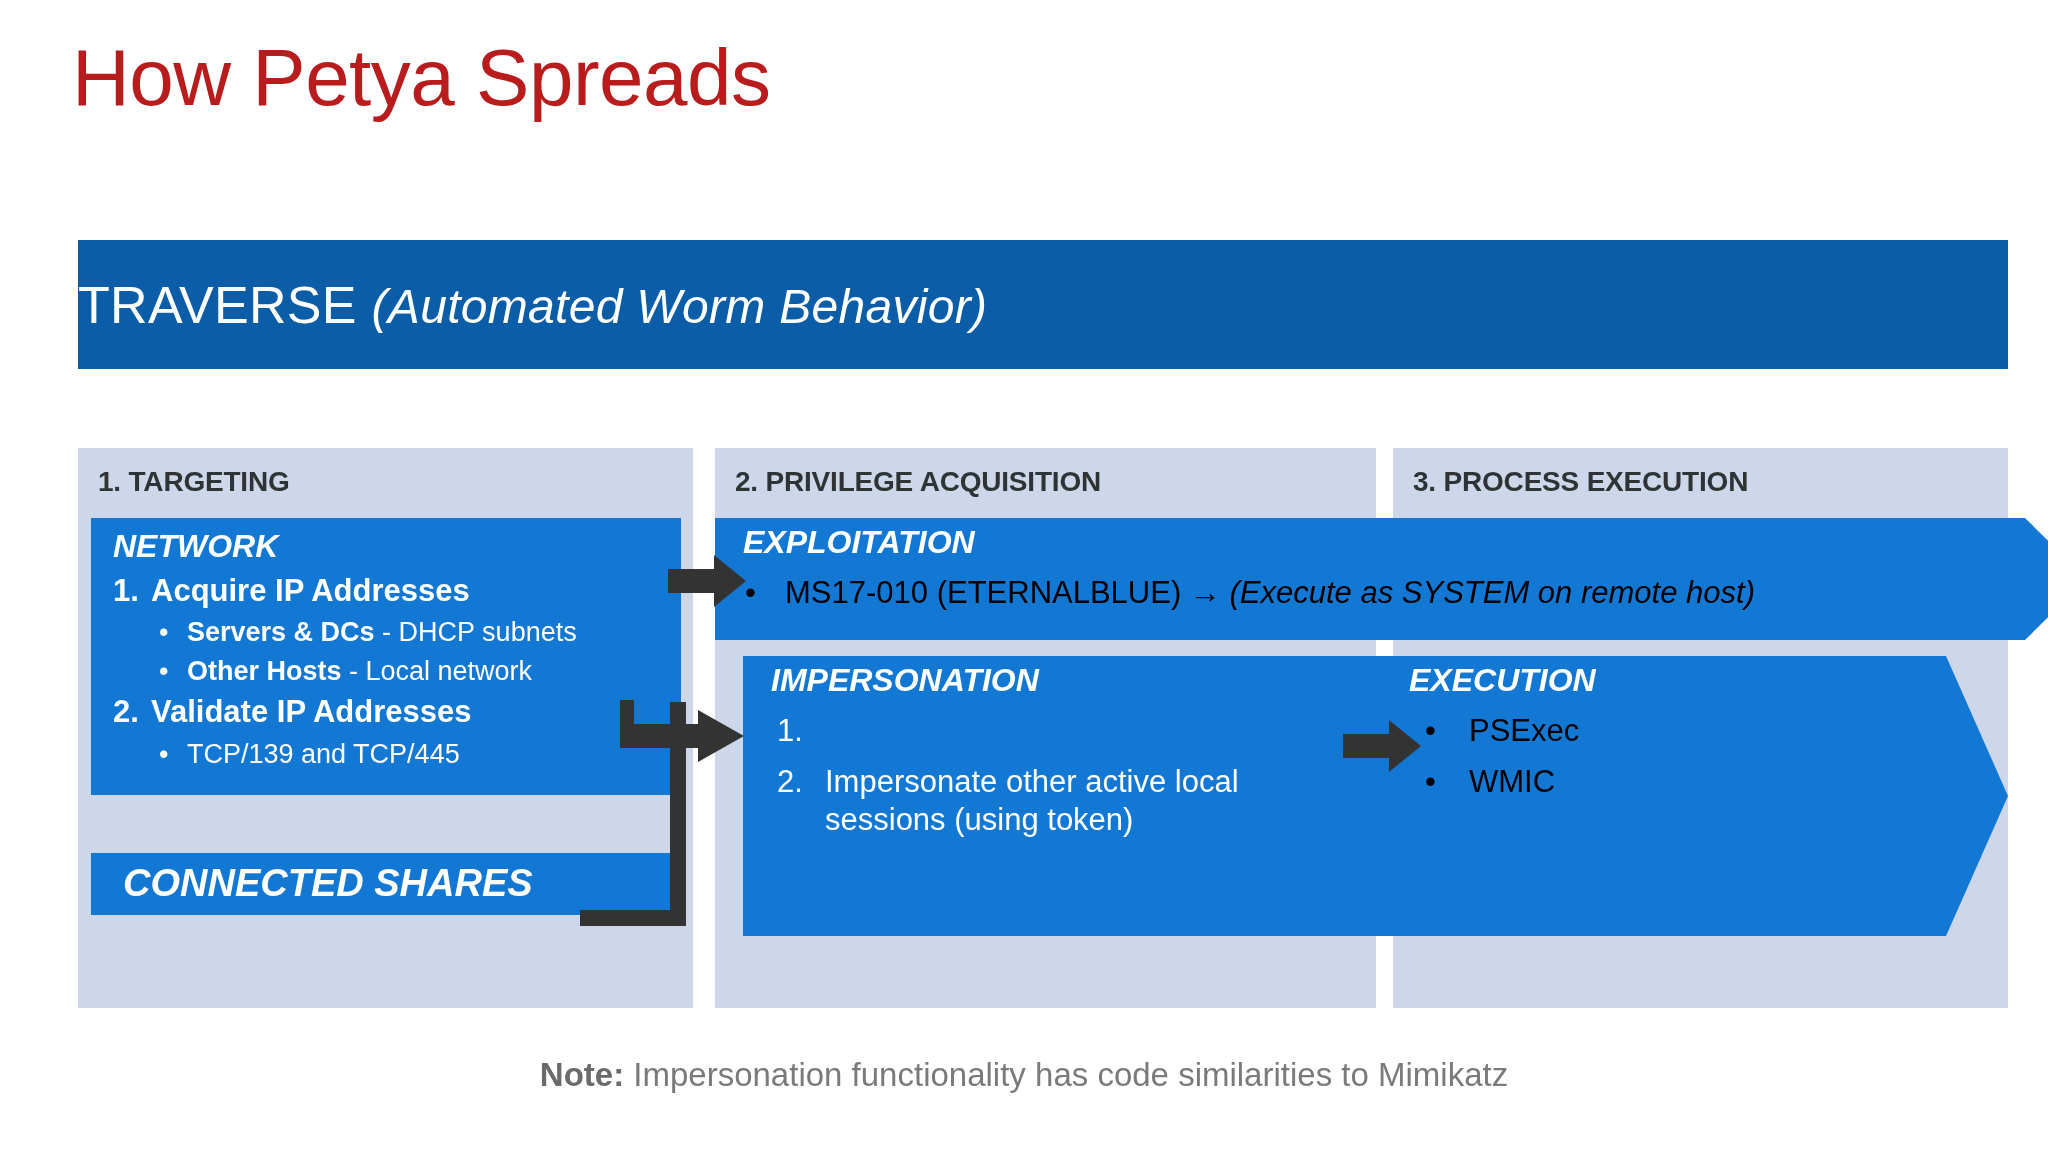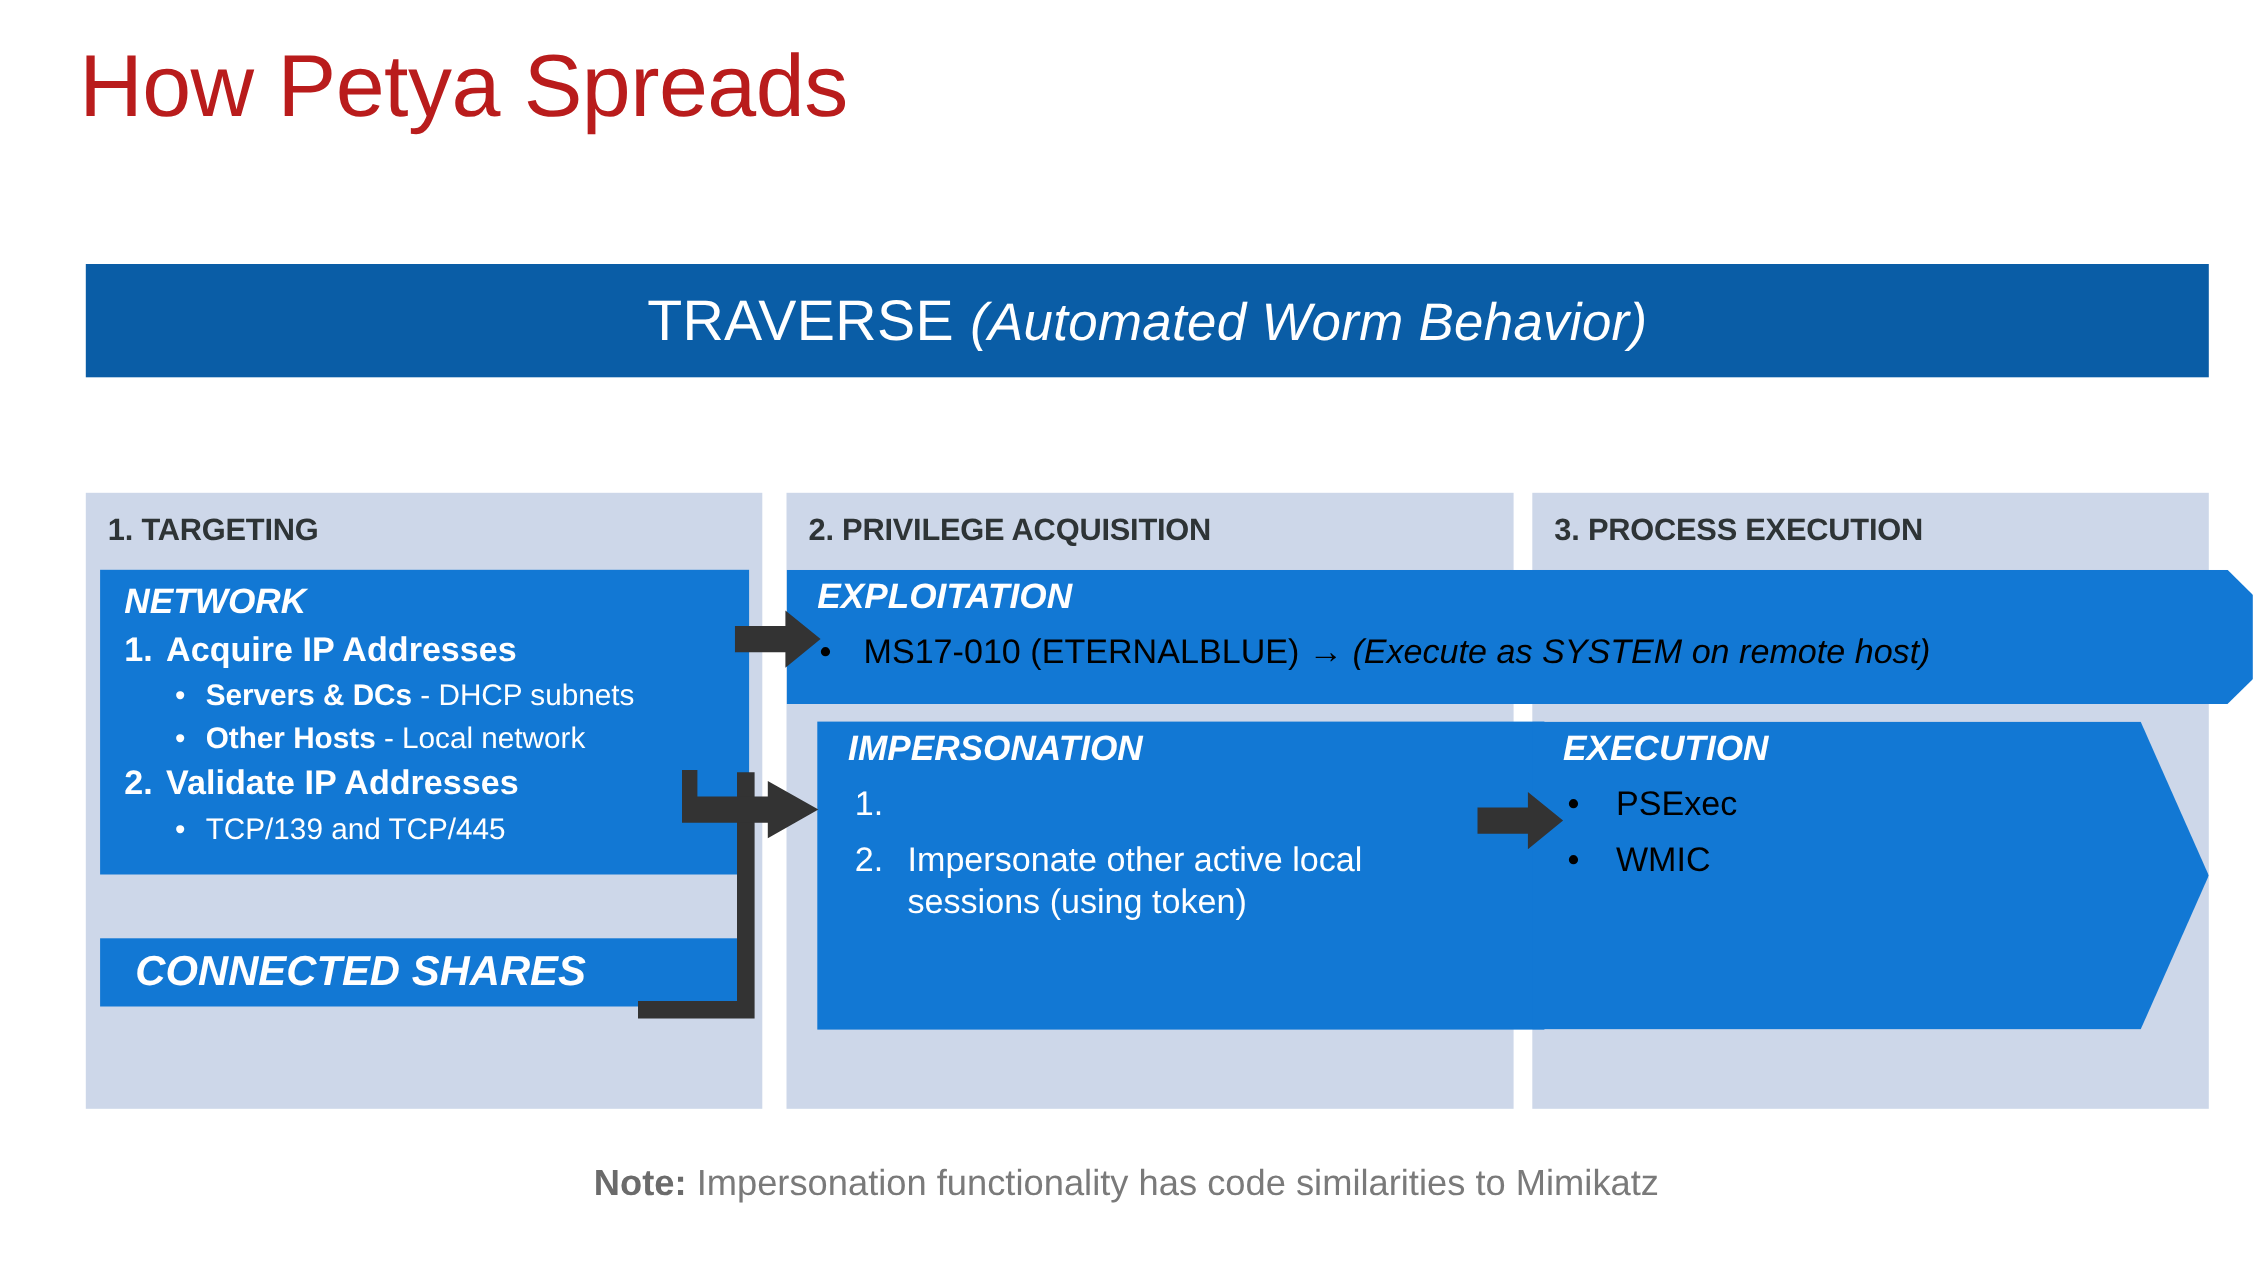--- a/index.html
+++ b/index.html
@@ -29,25 +29,24 @@
     white-space: nowrap;
     font-stretch: condensed;
   }
 
   
   .traverse-banner {
     position: absolute;
     left: 78px;
     top: 240px;
     width: 1930px;
-    height: 103px;
+    height: 129px;
     background: #0A5DA6;
     display: flex;
     align-items: center;
-    justify-content: center;
   }
   .traverse-text {
     color: #ffffff;
     font-size: 52px;
     font-weight: 400;
     white-space: nowrap;
     letter-spacing: 0.3px;
   }
   .traverse-text .paren {
     font-style: italic;
@@ -193,21 +192,21 @@
     left: 1315px;
     top: 208px;
     width: 615px;
     height: 280px;
     background: #1278D4;
     -webkit-clip-path: polygon(0 0, calc(100% - 62px) 0, 100% 50%, calc(100% - 62px) 100%, 0 100%);
     clip-path: polygon(0 0, calc(100% - 62px) 0, 100% 50%, calc(100% - 62px) 100%, 0 100%);
     padding-top: 8px;
     box-sizing: border-box;
   }
-  .arrow-execution .box-title { margin-left: 28px; }
+  .arrow-execution .box-title { margin-left: 16px; }
   .exec-bullet {
     display: flex;
     font-size: 31px;
     line-height: 1.2;
     margin-left: 32px;
     margin-top: 14px;
   }
   .exec-bullet .dot { width: 44px; flex: none; }
 
   

